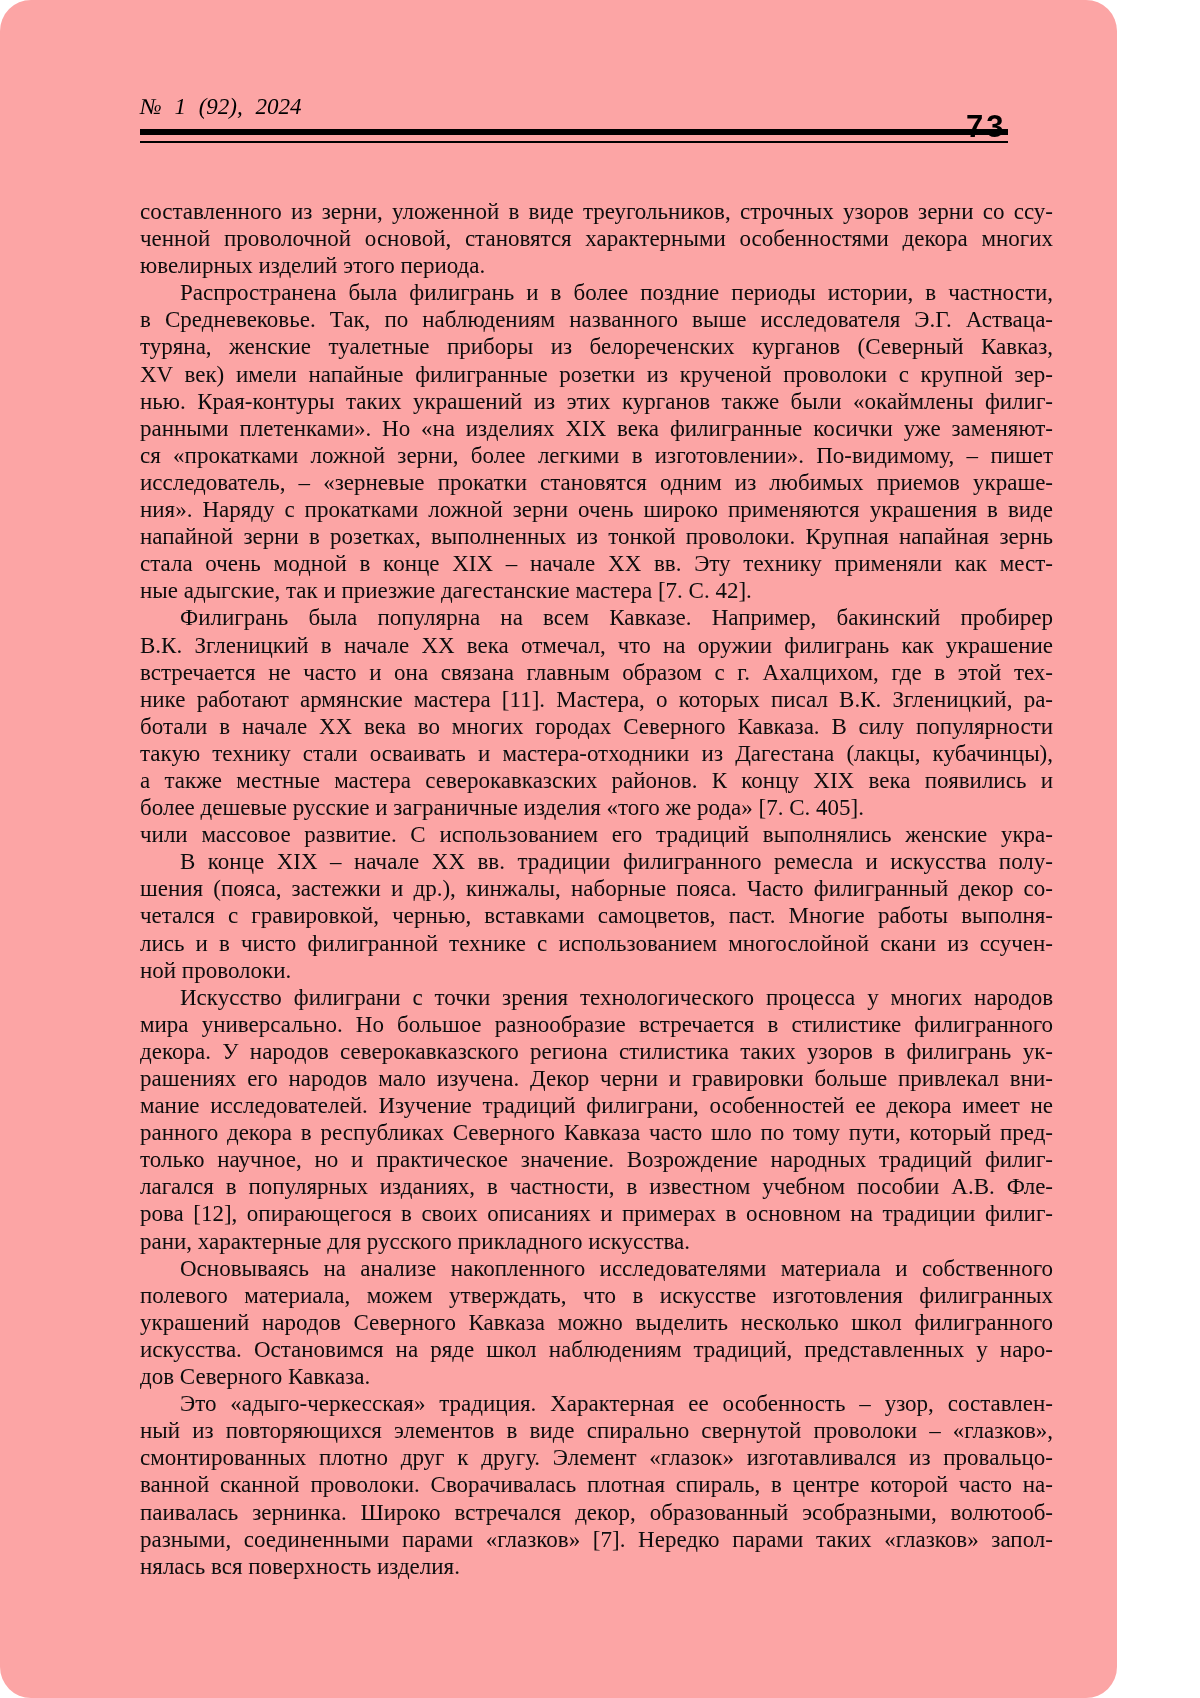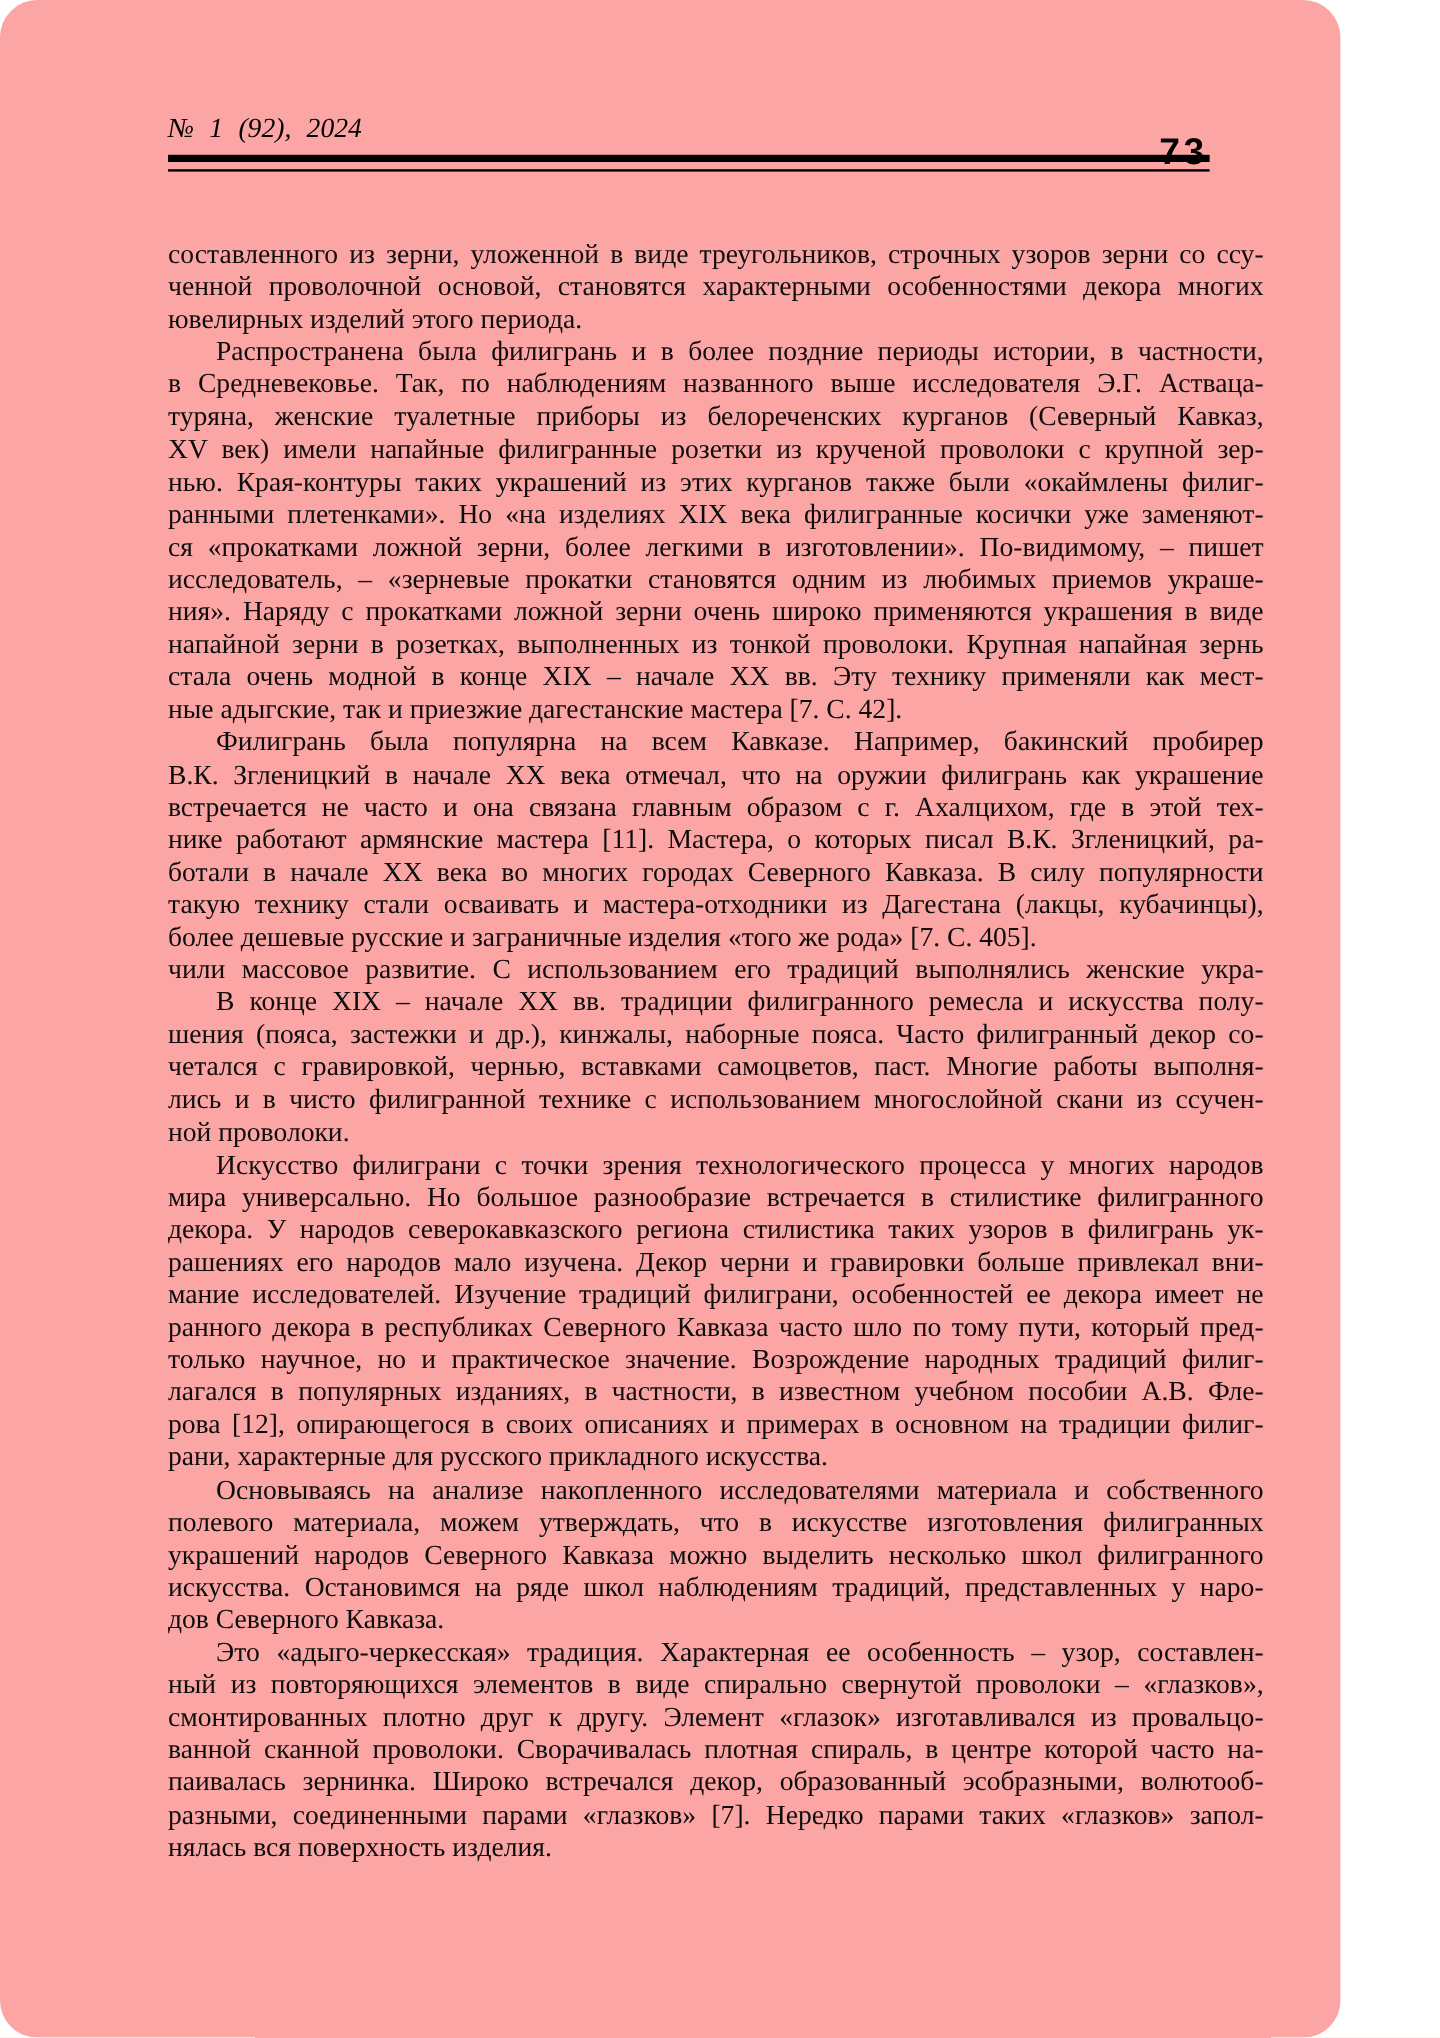--- a/index.html
+++ b/index.html
@@ -115,20 +115,21 @@
         <div class="line">стала очень модной в конце XIX – начале XX вв. Эту технику применяли как мест-</div>
         <div class="line last">ные адыгские, так и приезжие дагестанские мастера [7. С. 42].</div>
       </div>
       <div class="paragraph">
         <div class="line indent">Филигрань была популярна на всем Кавказе. Например, бакинский пробирер</div>
         <div class="line">В.К. Згленицкий в начале XX века отмечал, что на оружии филигрань как украшение</div>
         <div class="line">встречается не часто и она связана главным образом с г. Ахалцихом, где в этой тех-</div>
         <div class="line">нике работают армянские мастера [11]. Мастера, о которых писал В.К. Згленицкий, ра-</div>
         <div class="line">ботали в начале XX века во многих городах Северного Кавказа. В силу популярности</div>
         <div class="line">такую технику стали осваивать и мастера-отходники из Дагестана (лакцы, кубачинцы),</div>
+        <div class="line">а также местные мастера северокавказских районов. К концу XIX века появились и</div>
         <div class="line last">более дешевые русские и заграничные изделия «того же рода» [7. С. 405].</div>
       </div>
       <div class="paragraph">
         <div class="line">чили массовое развитие. С использованием его традиций выполнялись женские укра-</div>
         <div class="line indent">В конце XIX – начале XX вв. традиции филигранного ремесла и искусства полу-</div>
         <div class="line">шения (пояса, застежки и др.), кинжалы, наборные пояса. Часто филигранный декор со-</div>
         <div class="line">четался с гравировкой, чернью, вставками самоцветов, паст. Многие работы выполня-</div>
         <div class="line">лись и в чисто филигранной технике с использованием многослойной скани из ссучен-</div>
         <div class="line last">ной проволоки.</div>
       </div>

